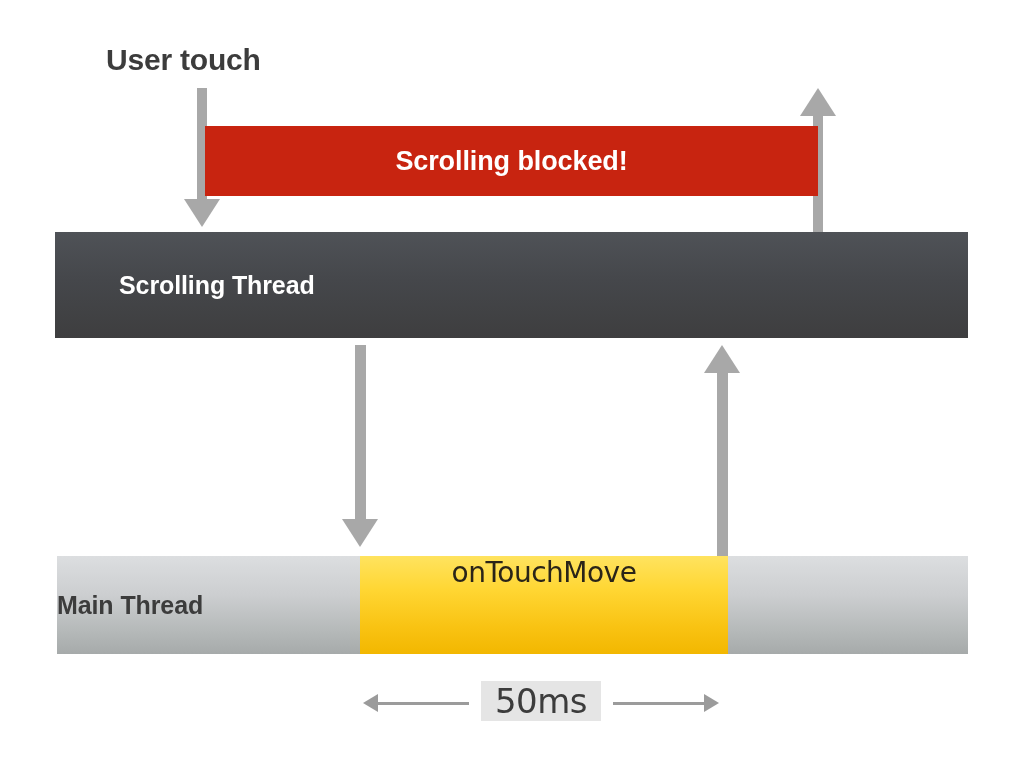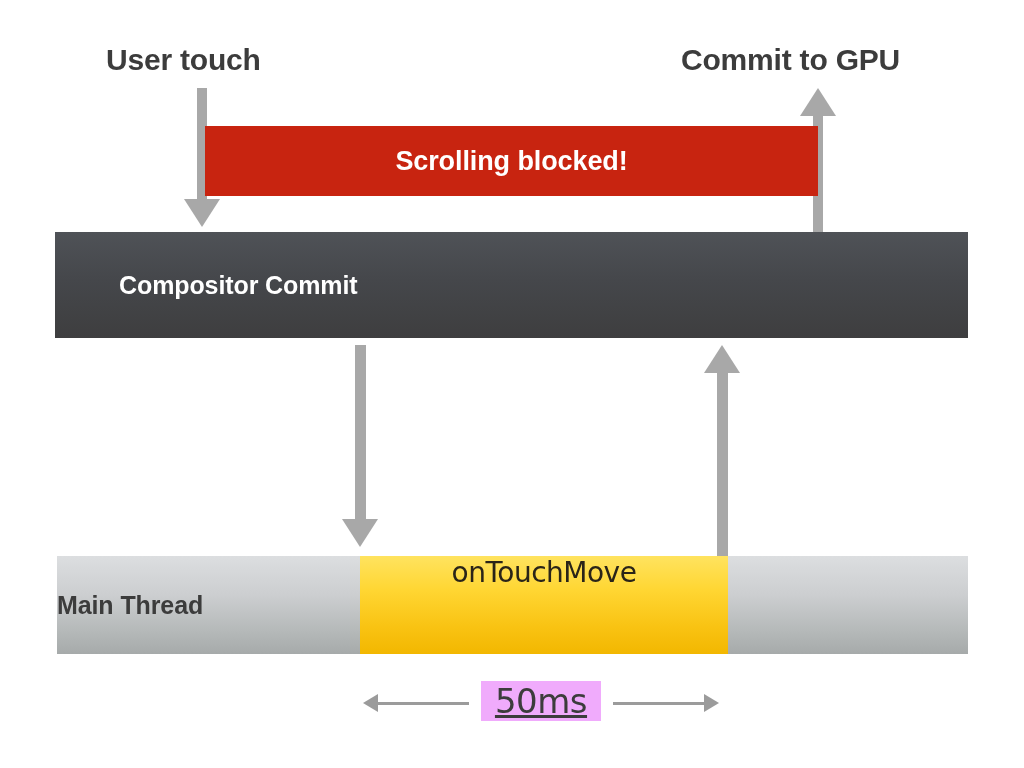--- a/index.html
+++ b/index.html
@@ -192,46 +192,44 @@
     right: 0;
     top: 0;
     text-align: center;
     font-family: "DejaVu Sans", "Liberation Sans", sans-serif;
     font-size: 34px;
     color: #3c3c3c;
     line-height: 46px;
     letter-spacing: -0.5px;
   }
   #m-text span {
-    background: #f0abfc;
+    background: #e5e5e5;
     padding: 0 14px;
-    text-decoration: underline;
   }
 </style>
 </head>
 <body>
 
 <div id="stage">
 
   <div class="toplabel" id="label-user-touch">User touch</div>
 
-  <div class="toplabel" id="label-commit-gpu">Commit to GPU</div>
 
   <div class="arrow-shaft" id="ut-shaft"></div>
   <div class="arrow-head down" id="ut-head"></div>
 
   <div class="arrow-shaft" id="cg-shaft"></div>
   <div class="arrow-head up" id="cg-head"></div>
 
   <div id="red-bar">
     <span class="bar-text">Scrolling blocked!</span>
   </div>
 
   <div id="compositor-bar">
-    <span class="bar-text">Compositor Commit</span>
+    <span class="bar-text">Scrolling Thread</span>
   </div>
 
   <div class="arrow-shaft" id="tm-shaft"></div>
   <div class="arrow-head down" id="tm-head"></div>
 
 
   <div class="arrow-shaft" id="rt-shaft"></div>
   <div class="arrow-head up" id="rt-head"></div>
 
   <div id="mainthread-bar">

